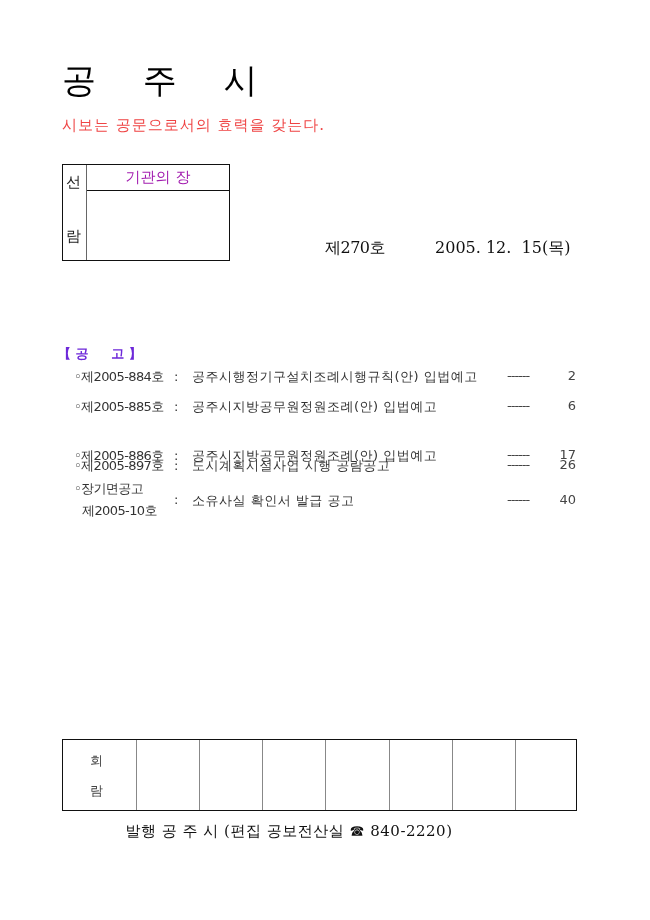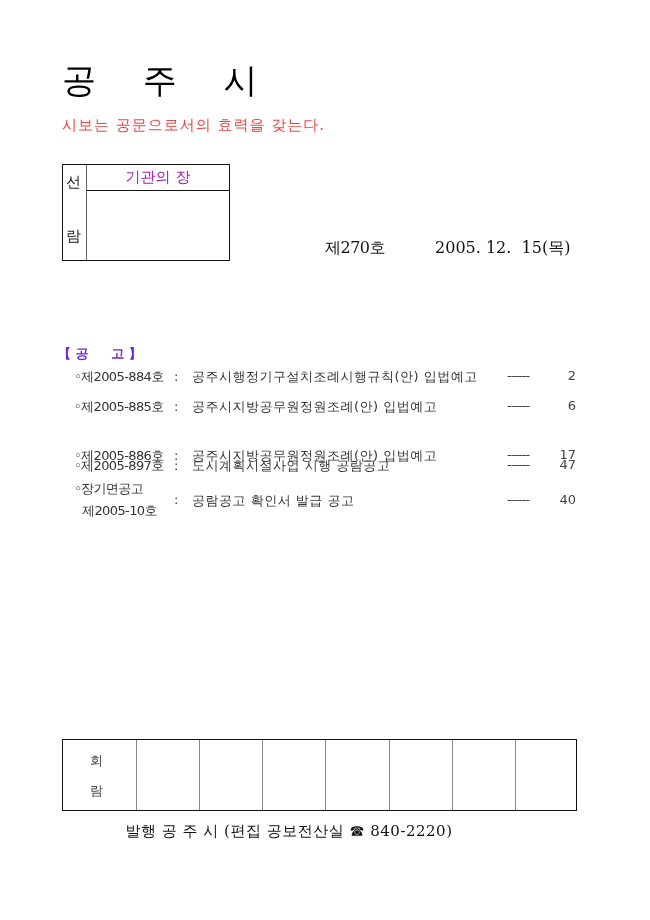--- a/index.html
+++ b/index.html
@@ -68,27 +68,27 @@
 <div class="notice" style="top:447px">
   <span class="no">◦제2005-886호</span><span class="colon">:</span>
   <span class="ttl">공주시지방공무원정원조례(안) 입법예고</span>
   <span class="dash">------</span>
   <span class="pg" style="left:462px">17</span>
 </div>
 <div class="notice" style="top:457px">
   <span class="no">◦제2005-897호</span><span class="colon">:</span>
   <span class="ttl">도시계획시설사업 시행 공람공고</span>
   <span class="dash">------</span>
-  <span class="pg" style="left:462px">47</span>
+  <span class="pg" style="left:462px">26</span>
 </div>
 <div class="notice" style="top:480px; height:40px">
   <span class="no" style="position:absolute; left:0; top:0">◦장기면공고</span>
   <span class="no" style="position:absolute; left:8px; top:22px">제2005-10호</span>
   <span class="colon" style="position:absolute; left:100px; top:12px">:</span>
-  <span class="ttl" style="top:12px">공람공고 확인서 발급 공고</span>
+  <span class="ttl" style="top:12px">소유사실 확인서 발급 공고</span>
   <span class="dash" style="top:12px">------</span>
   <span class="pg" style="left:462px; top:12px">40</span>
 </div>
 
 <div class="abs circulation">
   <div class="cell" style="width:73px">
     <span class="lbl" style="top:12px">회</span>
     <span class="lbl" style="top:42px">람</span>
   </div>
   <div class="cell" style="width:63px"></div>

